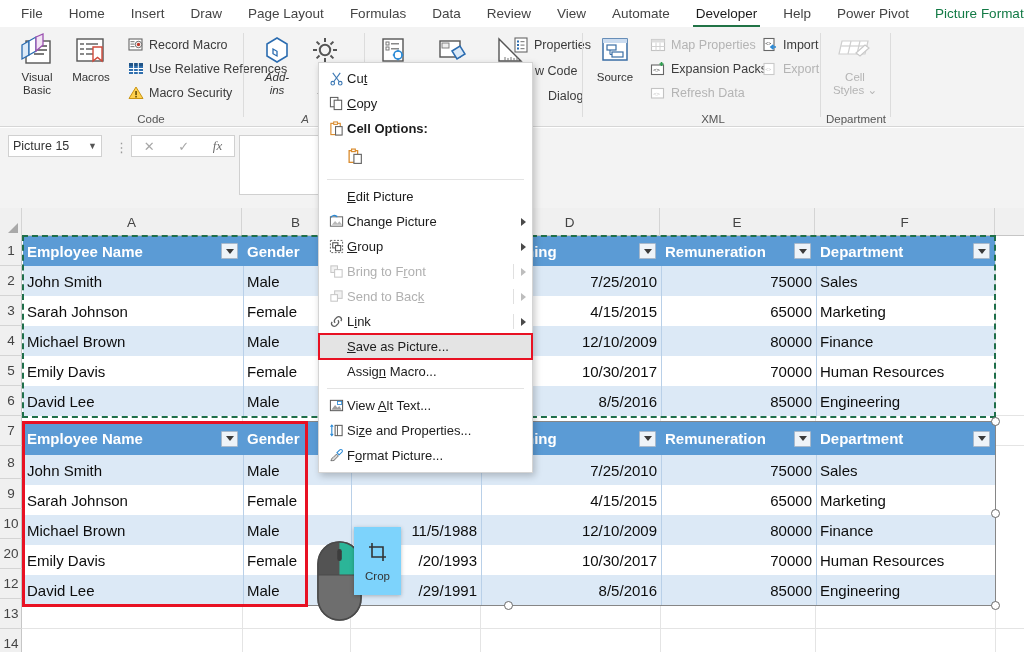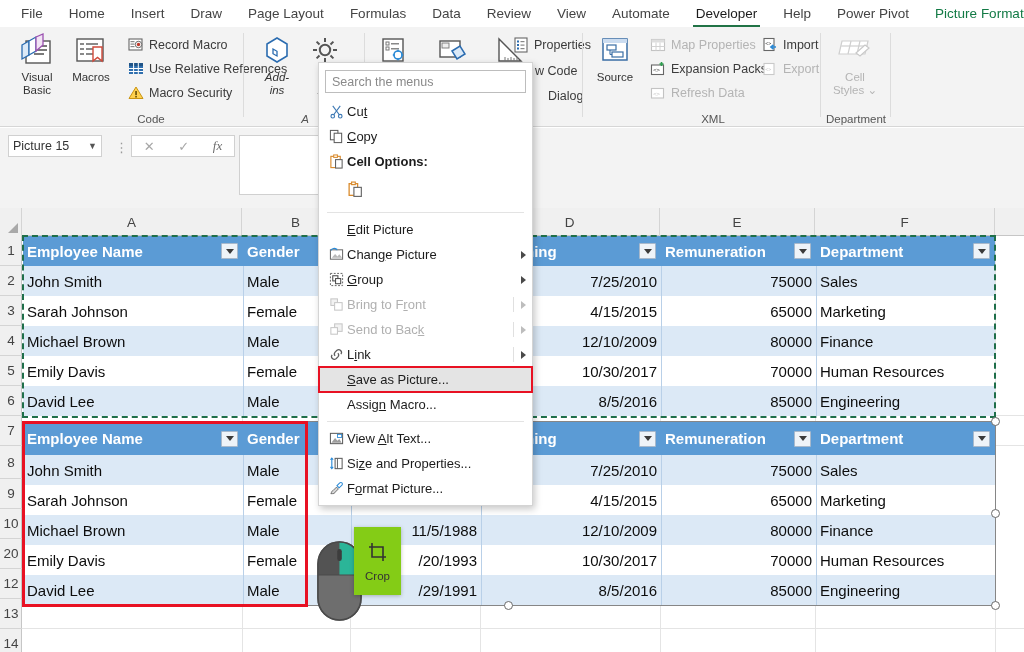--- a/index.html
+++ b/index.html
@@ -173,21 +173,21 @@
   .pasteicons { height:34px; display:flex; align-items:center; padding-left:28px; gap:6px; }
   .mi.hl { background:#e4e4e4; }
   .mi.hlred { outline:2px solid #e81123; outline-offset:-1px; }
 
   .u { text-decoration:underline; }
 
   
   .mouse { position:absolute; left:316px; top:541px; width:47px; height:80px; z-index:60; }
   .croptip {
     position:absolute; left:354px; top:527px; width:47px; height:68px;
-    background:#84cc16; box-shadow:0 1px 4px rgba(0,0,0,.25);
+    background:#7dd3fc; box-shadow:0 1px 4px rgba(0,0,0,.25);
     display:flex; flex-direction:column; align-items:center; justify-content:center;
     z-index:61; font-size:11.5px; color:#333;
   }
 </style>
 </head>
 <body>
 
 <div id="app">
 
   <div class="tabbar">
@@ -712,23 +712,20 @@
     <div class="handle" style="left:991px; top:301px;"></div>
     <div class="handle" style="left:991px; top:393px;"></div>
     <div class="handle" style="left:504px; top:393px;"></div>
     <div class="handle" style="left:504px; top:209px;"></div>
 
     <div class="redbox" style="left:22px; top:213px; width:286px; height:186px;"></div>
   </div>
 
   <div class="ctxmenu">
 
-    <div class="searchbox">
-      <span>Search the menus</span>
-    </div>
 
     <div class="mi">
       <span class="miico">
         <svg width="15" height="15" viewBox="0 0 16 16">
           <g stroke="#3c78b4" stroke-width="1.2" fill="none">
             <line x1="4" y1="2" x2="11" y2="11.5"></line>
               <line x1="12" y1="2" x2="5" y2="11.5"></line>
             <circle cx="4" cy="13" r="1.9"></circle>
               <circle cx="12" cy="13" r="1.9"></circle>
           </g>

